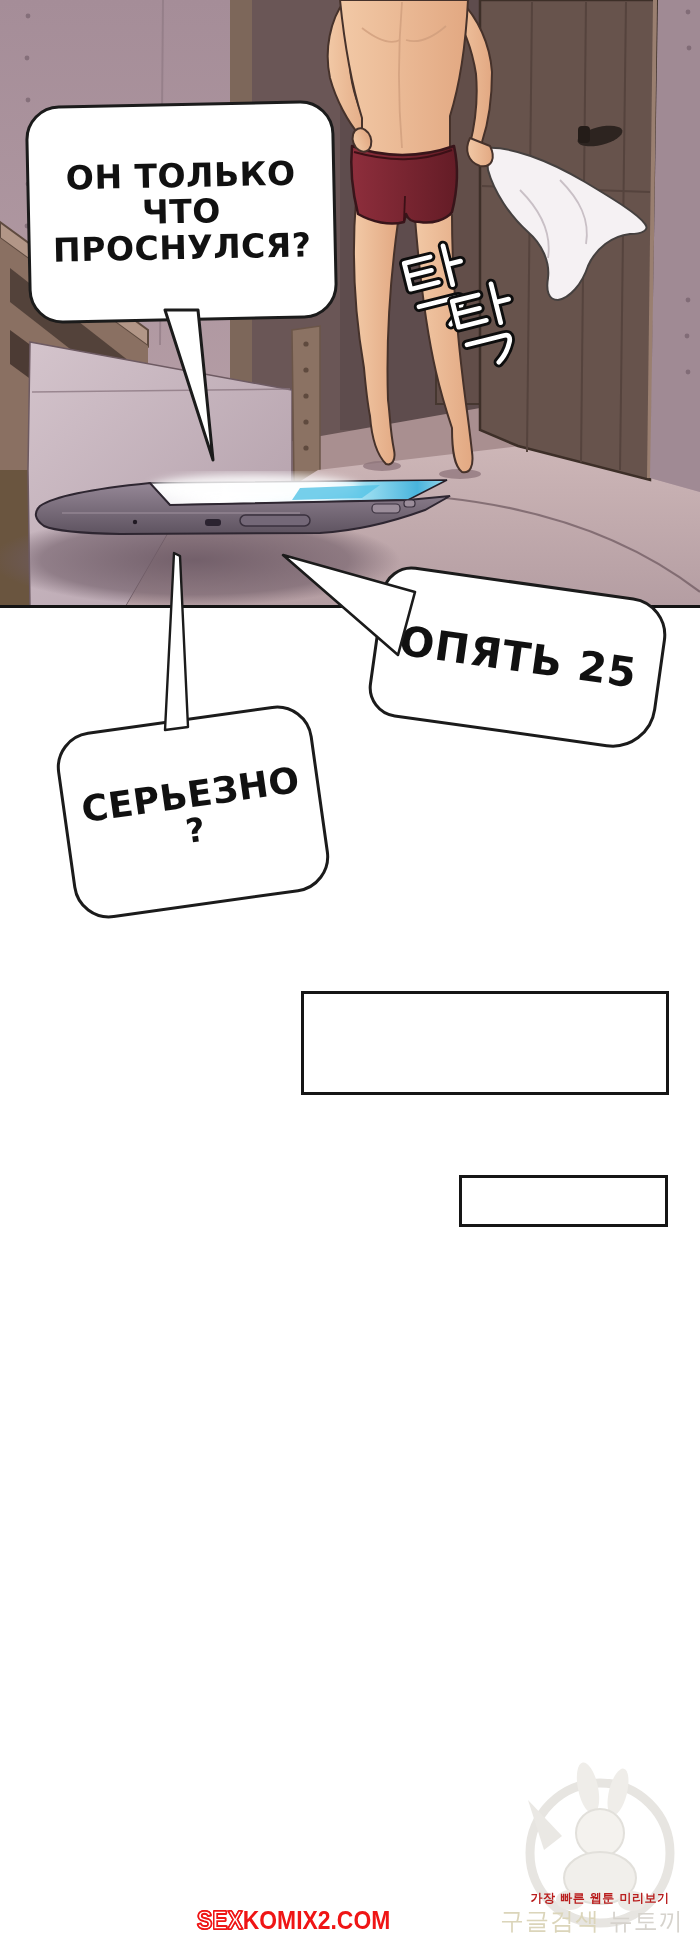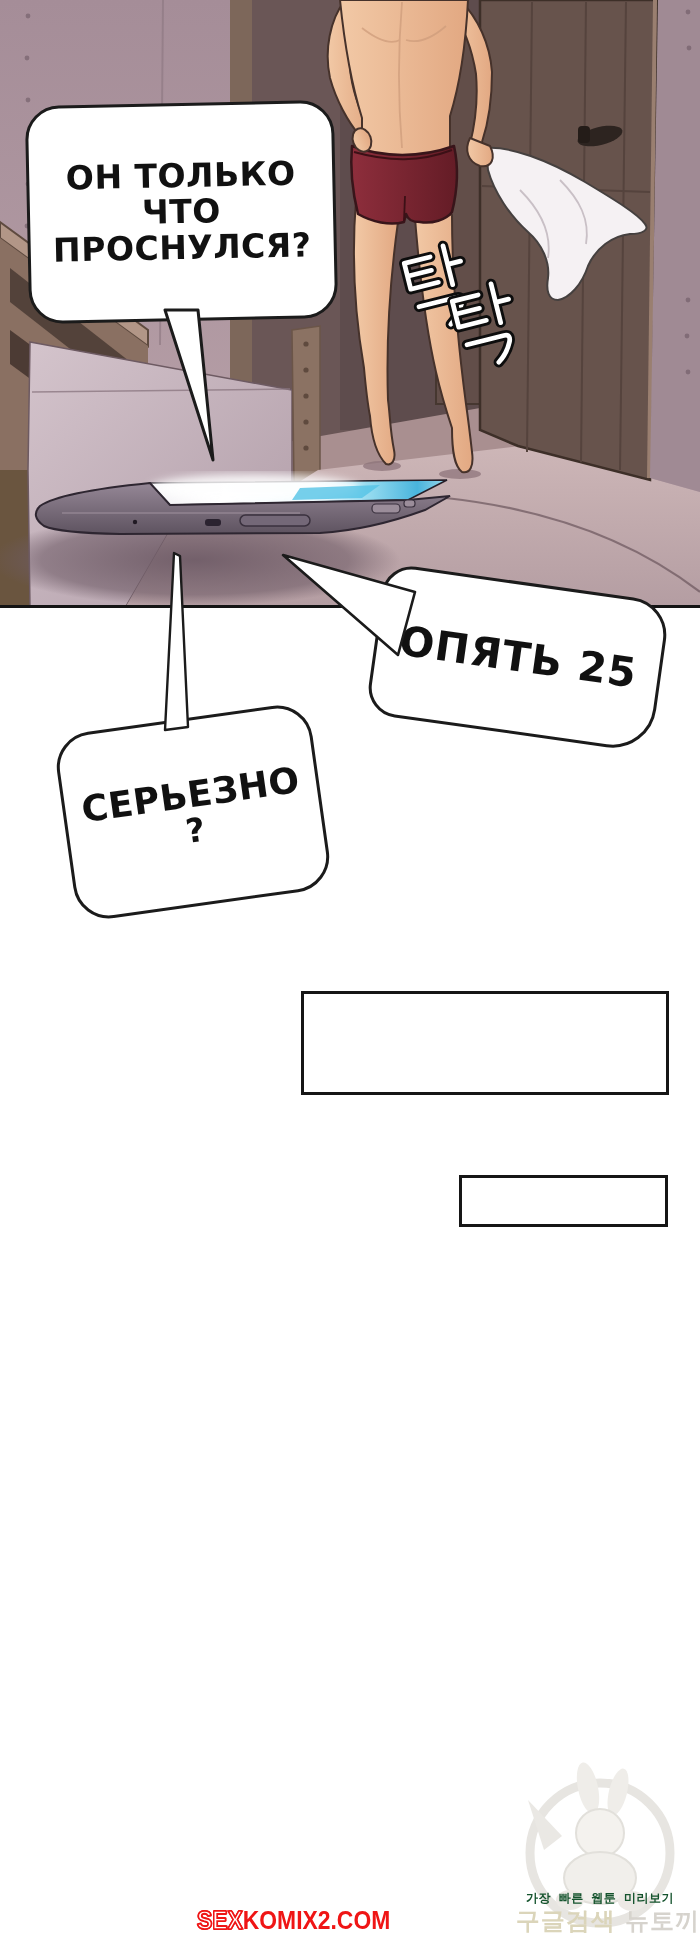--- a/index.html
+++ b/index.html
@@ -21,23 +21,23 @@
            font-size:36px;letter-spacing:.5px;transform:rotate(-8deg);z-index:5;}
   .bubble3 .qmark{font-size:33px;margin-top:-2px;}
   .tail{position:absolute;z-index:6;pointer-events:none;}
   
   .emptybox{position:absolute;background:#ffffff;border:3px solid #161616;z-index:2;}
   .box1{left:301px;top:991px;width:362px;height:98px;}
   .box2{left:459px;top:1175px;width:203px;height:46px;}
   
   .watermark{position:absolute;left:500px;top:1758px;width:200px;height:190px;z-index:2;}
   .wm-line1{position:absolute;left:0;top:132px;width:100%;text-align:center;
-            font-size:12px;font-weight:bold;color:#14532d;letter-spacing:.5px;white-space:nowrap;font-family:Liberation Mono, monospace;}
-  .wm-line2{position:absolute;left:0;top:147px;width:100%;text-align:right;
-            font-size:24px;font-weight:bold;letter-spacing:1px;white-space:nowrap;}
+            font-size:12px;font-weight:bold;color:#b91c1c;letter-spacing:.5px;white-space:nowrap;}
+  .wm-line2{position:absolute;left:0;top:147px;width:100%;text-align:left;
+            font-size:24px;font-weight:normal;letter-spacing:1px;white-space:nowrap;}
   .wm-search{color:#dbd5ba;}
   .wm-brand{color:#d6d3cd;}
   
   .sitelogo{position:absolute;left:197px;top:1905px;z-index:3;font-weight:bold;font-size:26px;
             font-family:"Liberation Sans","DejaVu Sans",sans-serif;white-space:nowrap;
             transform:scaleX(.88);transform-origin:left center;letter-spacing:0;}
   .site-prefix{color:#ffffff;-webkit-text-stroke:1.7px #ef1515;
                text-shadow:1px 0 #ef1515,-1px 0 #ef1515,0 1px #ef1515,0 -1px #ef1515;}
   .site-suffix{color:#ef1515;}
 </style>

